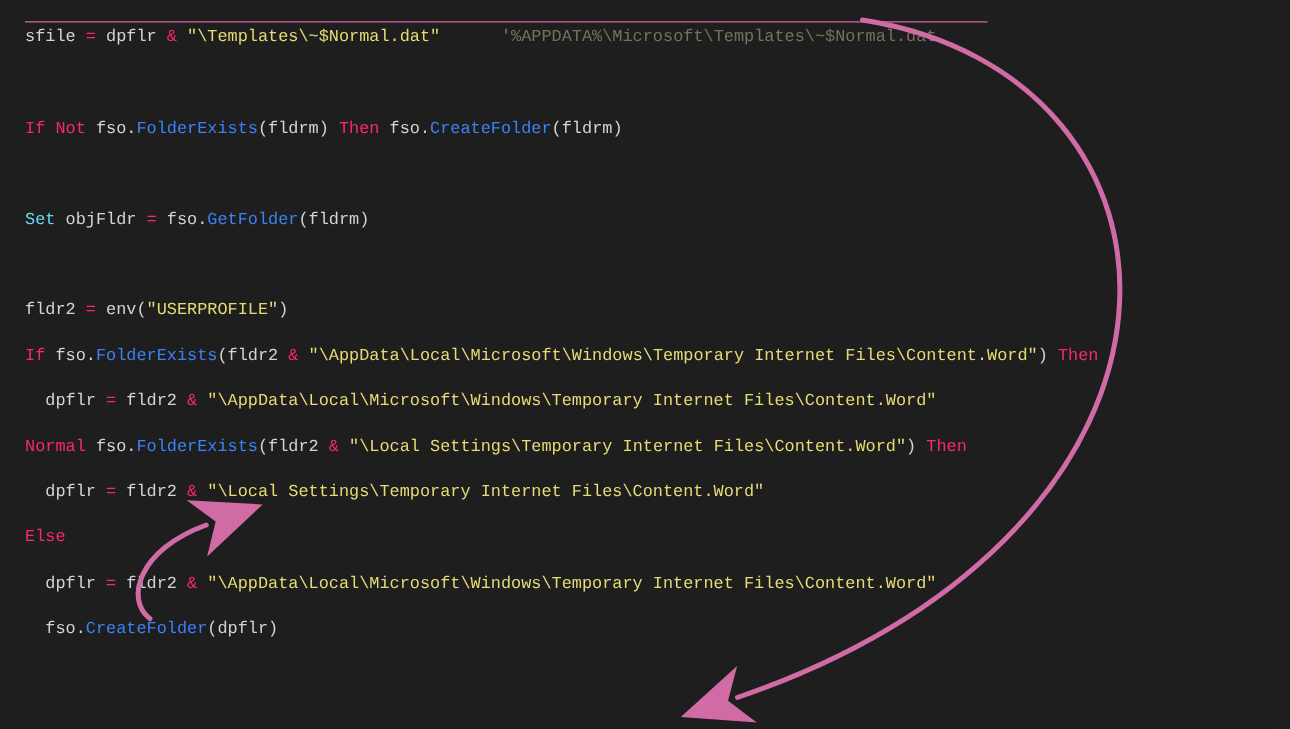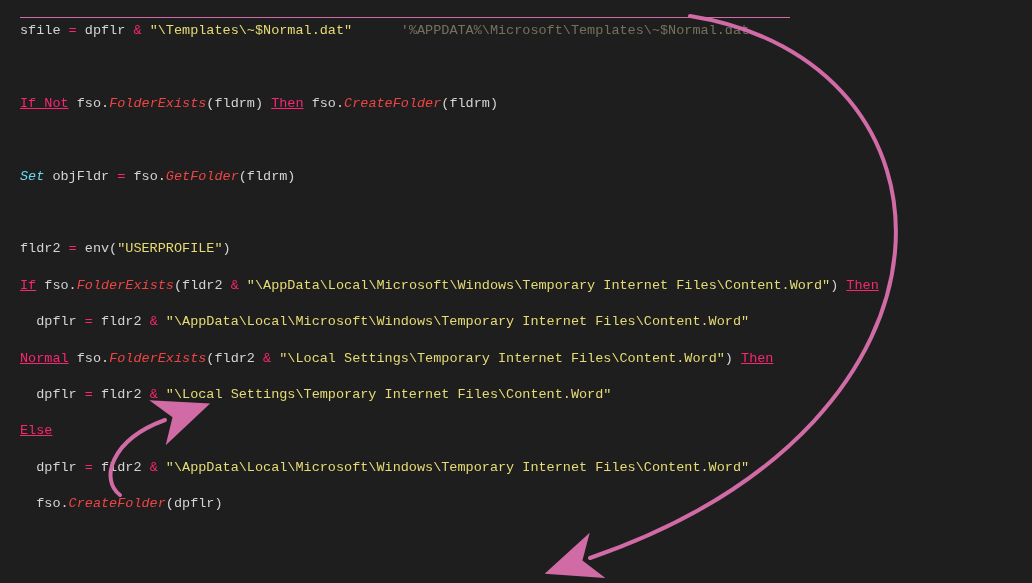--- a/index.html
+++ b/index.html
@@ -12,24 +12,24 @@
     width: 1032px;
     height: 583px;
     overflow: hidden;
     position: relative;
   }
   .code-area {
     padding: 4px 0 0 20px;
     white-space: pre;
   }
   .line { display: block; min-height: 18px; }
-  .kw-red { color: #f92672; text-decoration: underline; }
-  .kw-set { color: #66d9ef; font-style: italic; }
+  .kw-red { color: #f92672; }
+  .kw-set { color: #66d9ef; }
   .ident { color: #d4d4d4; }
-  .member { color: #ef4444; font-style: italic; }
+  .member { color: #3b82f6; }
   .op { color: #f92672; }
   .str { color: #e6db74; }
   .num { color: #ae81ff; }
   .comment { color: #75715e; }
   .underline-annot {
     position: absolute;
     top: 17px;
     left: 20px;
     width: 770px;
     height: 1px;

